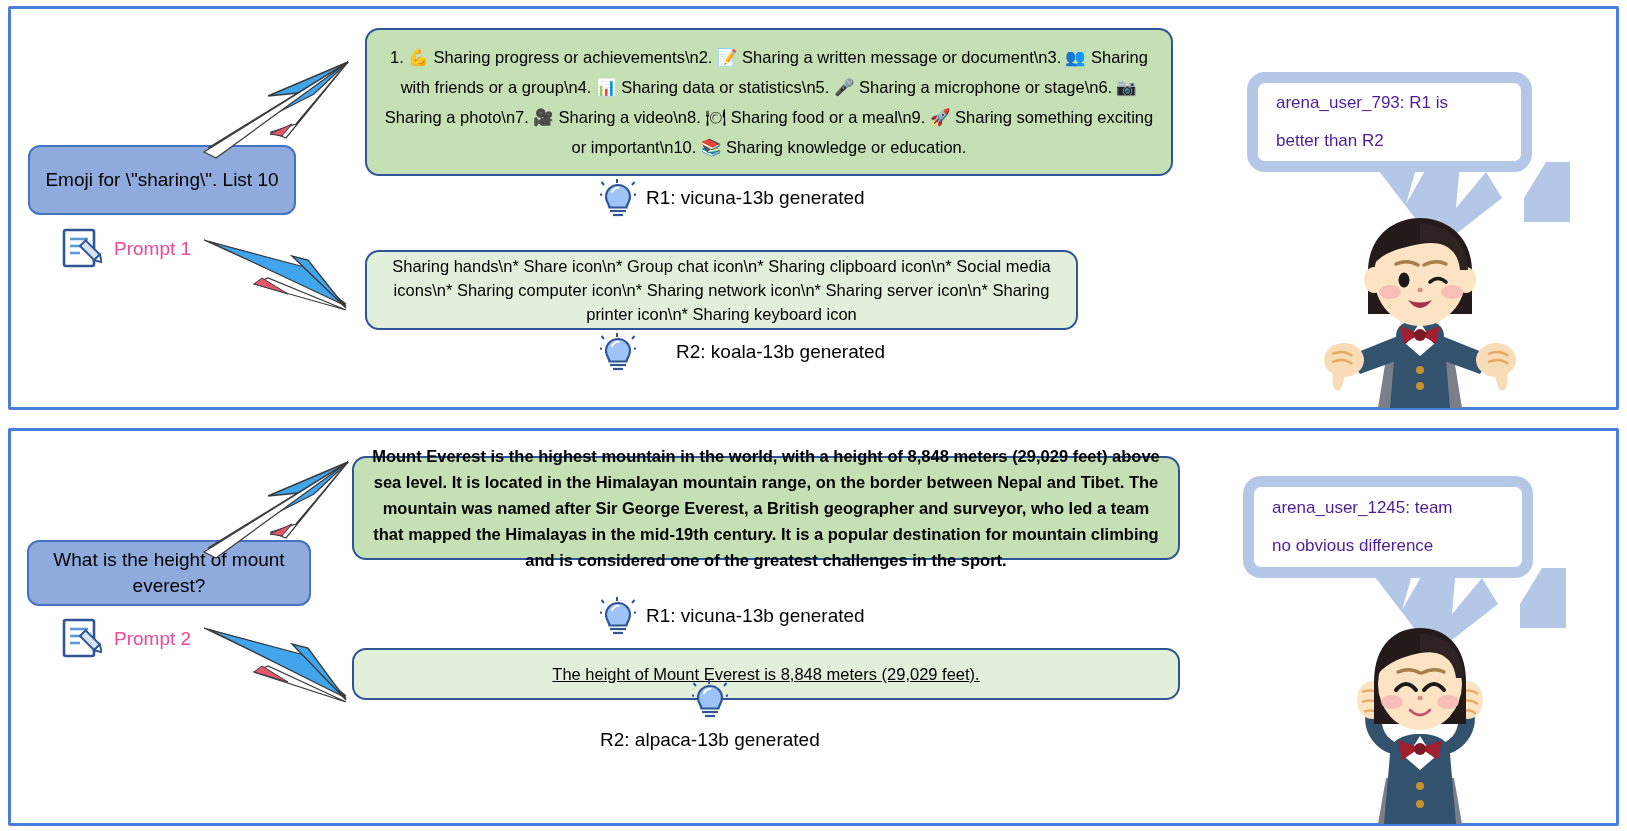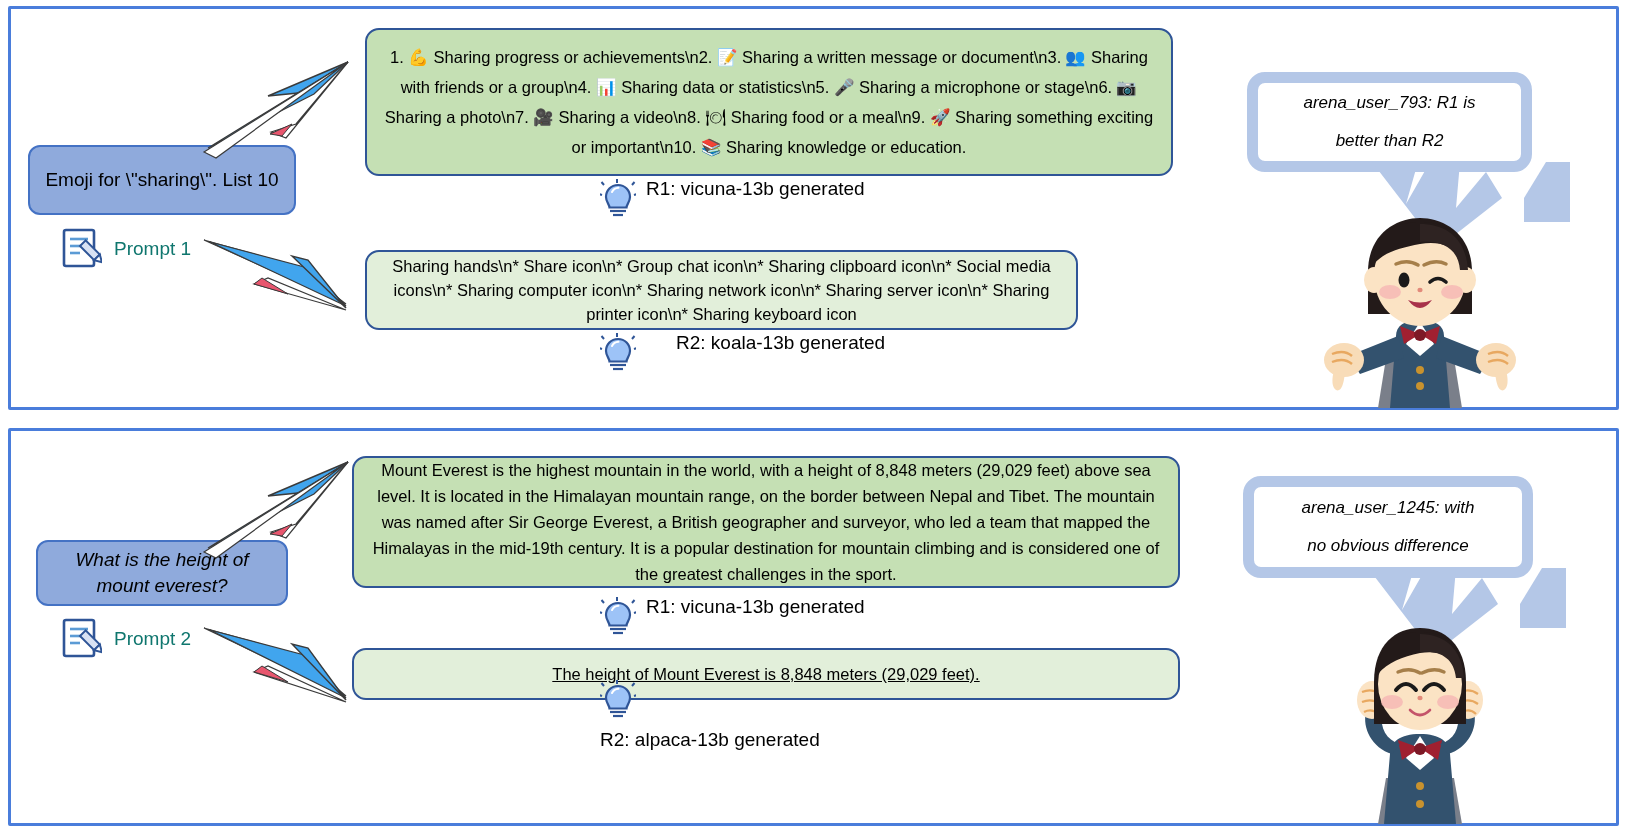--- a/index.html
+++ b/index.html
@@ -45,21 +45,21 @@
   }
 
   
   .prompt-label {
     position: absolute;
     display: flex;
     align-items: center;
     gap: 12px;
   }
   .prompt-label .doc-icon { width: 40px; height: 42px; flex: 0 0 auto; }
-  .prompt-label .txt { font-size: 19px; color: #0f766e; white-space: nowrap; }
+  .prompt-label .txt { font-size: 19px; color: #ec4899; white-space: nowrap; }
 
   
   .resp-box {
     position: absolute;
     border: 2px solid #2f5597;
     border-radius: 14px;
     color: #000;
     font-size: 16.5px;
     line-height: 30px;
     text-align: center;
@@ -71,20 +71,21 @@
   .resp-box.r1-emoji { background: #c5e0b4; }
   .resp-box.green-light { background: #e2efda; }
   .resp-box.green-mid   { background: #c5e0b4; }
   .resp-box .inner { width: 100%; }
   .resp-box.tight { line-height: 24px; font-size: 16.5px; }
 
   
   .caption {
     position: absolute;
     display: flex;
+    align-items: center;
     gap: 10px;
   }
   .caption .bulb { width: 36px; height: 40px; flex: 0 0 auto; }
   .caption .txt { font-size: 19px; color: #000; white-space: nowrap; }
 
   
   .arrow-svg { position: absolute; }
 
   
   .bubble {
@@ -98,24 +99,22 @@
     padding: 14px 18px;
     width: 100%;
     height: 100%;
     display: flex;
     flex-direction: column;
     justify-content: center;
     gap: 18px;
   }
   .bubble .line {
     font-size: 17px;
-    color: #000000;
-    text-align: center;
+    color: #4c1d95;
     white-space: nowrap;
-    font-style: italic;
   }
   .bubble-tail { position: absolute; }
 
   
   .character { position: absolute; }
 </style>
 </head>
 <body>
 
 <div class="page">
@@ -251,21 +250,21 @@
 
     <ellipse cx="90" cy="74" rx="11" ry="7" fill="#f6b8b5" opacity="0.85"></ellipse>
     <ellipse cx="152" cy="74" rx="11" ry="7" fill="#f6b8b5" opacity="0.85"></ellipse>
 
     <ellipse cx="120" cy="72" rx="2.6" ry="2.2" fill="#e28a7a"></ellipse>
     <path d="M108 82 q12 16 24 0 q-12 5 -24 0 Z" fill="#a8324a"></path>
   </svg>
 
   <div class="panel" id="panel-2"></div>
 
-  <div class="prompt-box" style="left:36px; top:540px; width:252px; height:66px;font-style:italic;">
+  <div class="prompt-box" style="left:27px; top:540px; width:284px; height:66px;">
     <span>What is the height of mount everest?</span>
   </div>
 
   <div class="prompt-label" style="left:62px; top:618px;">
     <span class="doc-icon">
       <svg viewBox="0 0 40 42" width="40" height="42">
         <rect x="2" y="2" width="30" height="36" rx="2" fill="#ffffff" stroke="#2f5597" stroke-width="2.6"></rect>
         <line x1="8" y1="11" x2="26" y2="11" stroke="#5b9bd5" stroke-width="2.6"></line>
         <line x1="8" y1="18" x2="21" y2="18" stroke="#5b9bd5" stroke-width="2.6"></line>
         <line x1="8" y1="25" x2="18" y2="25" stroke="#5b9bd5" stroke-width="2.6"></line>
@@ -287,21 +286,21 @@
   </svg>
 
   <svg class="arrow-svg" style="left:196px; top:620px;" width="172" height="92" viewBox="0 0 172 92">
     <polygon points="8,8 150,76 100,34" fill="#ffffff" stroke="#3a3a3a" stroke-width="1.2"></polygon>
     <polygon points="14,10 150,78 112,36" fill="#41a5ee" stroke="#3a3a3a" stroke-width="1.2"></polygon>
     <polygon points="96,24 150,80 112,28" fill="#41a5ee" stroke="#3a3a3a" stroke-width="1.4"></polygon>
     <polygon points="58,52 150,82 72,46" fill="#ffffff" stroke="#3a3a3a" stroke-width="1.2"></polygon>
     <polygon points="58,52 92,62 66,46" fill="#e8566e" stroke="#3a3a3a" stroke-width="1"></polygon>
   </svg>
 
-  <div class="resp-box green-mid tight" style="left:352px; top:456px; width:828px; height:132px; line-height:26px;">
+  <div class="resp-box green-mid tight" style="left:352px; top:456px; width:828px; height:104px; line-height:26px;font-weight:bold;">
     <span class="inner">Mount Everest is the highest mountain in the world, with a height of 8,848 meters (29,029 feet) above sea level. It is located in the Himalayan mountain range, on the border between Nepal and Tibet. The mountain was named after Sir George Everest, a British geographer and surveyor, who led a team that mapped the Himalayas in the mid-19th century. It is a popular destination for mountain climbing and is considered one of the greatest challenges in the sport.</span>
   </div>
 
   <div class="caption" style="left:600px; top:596px;">
     <span class="bulb">
       <svg viewBox="0 0 36 40" width="36" height="40">
         <path d="M18 7 C25 7 30 12.5 30 19 C30 24 26.5 26.5 26.5 29.5 L9.5 29.5 C9.5 26.5 6 24 6 19 C6 12.5 11 7 18 7 Z" fill="#9dc3f7" stroke="#2f5597" stroke-width="2.2"></path>
         <path d="M12 14 C13.5 11 15.5 10 18.5 9.8" fill="none" stroke="#ffffff" stroke-width="2" stroke-linecap="round"></path>
         <line x1="10" y1="33" x2="26" y2="33" stroke="#2f5597" stroke-width="2.2"></line>
         <line x1="13" y1="37" x2="23" y2="37" stroke="#2f5597" stroke-width="2.2"></line>
@@ -331,21 +330,21 @@
         <line x1="32" y1="7" x2="34.5" y2="4" stroke="#2f5597" stroke-width="2"></line>
         <line x1="2" y1="17" x2="-1" y2="16" stroke="#2f5597" stroke-width="2"></line>
         <line x1="34" y1="17" x2="37" y2="16" stroke="#2f5597" stroke-width="2"></line>
       </svg>
     </span>
     <span class="txt">R2: alpaca-13b generated</span>
   </div>
 
   <div class="bubble" style="left:1243px; top:476px; width:290px; height:102px;">
     <div class="bubble-body">
-      <div class="line">arena_user_1245: with</div>
+      <div class="line">arena_user_1245: team</div>
       <div class="line">no obvious difference</div>
     </div>
   </div>
   <svg class="bubble-tail" style="left:1306px; top:568px;" width="260" height="90" viewBox="0 0 260 90">
     <polygon points="62,0 108,0 96,42 120,0 150,0 146,46 176,10 192,36 128,86" fill="#b4c7e7"></polygon>
     <polygon points="236,0 260,0 260,60 214,60 214,36" fill="#b4c7e7"></polygon>
   </svg>
 
   <svg class="character" style="left:1320px; top:628px;" width="200" height="196" viewBox="0 0 200 196">
 

